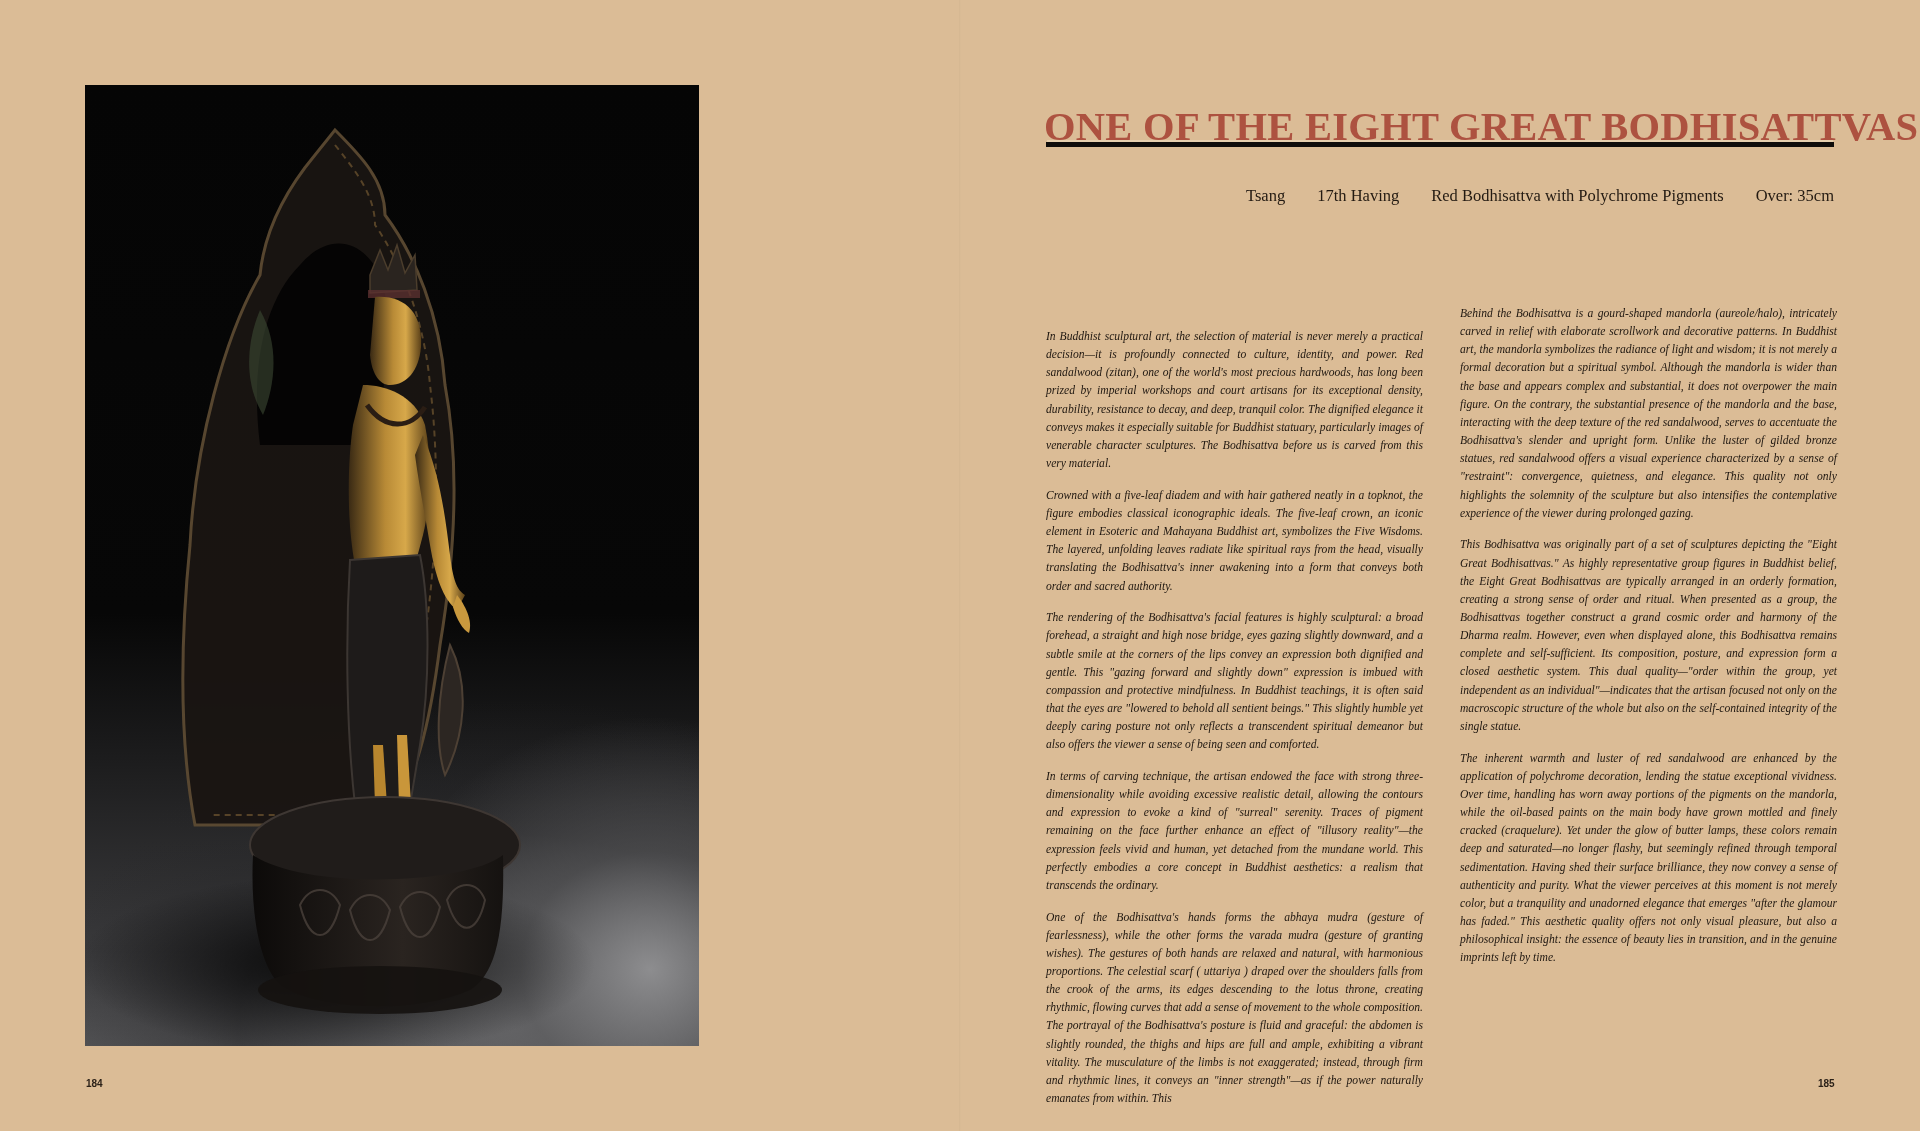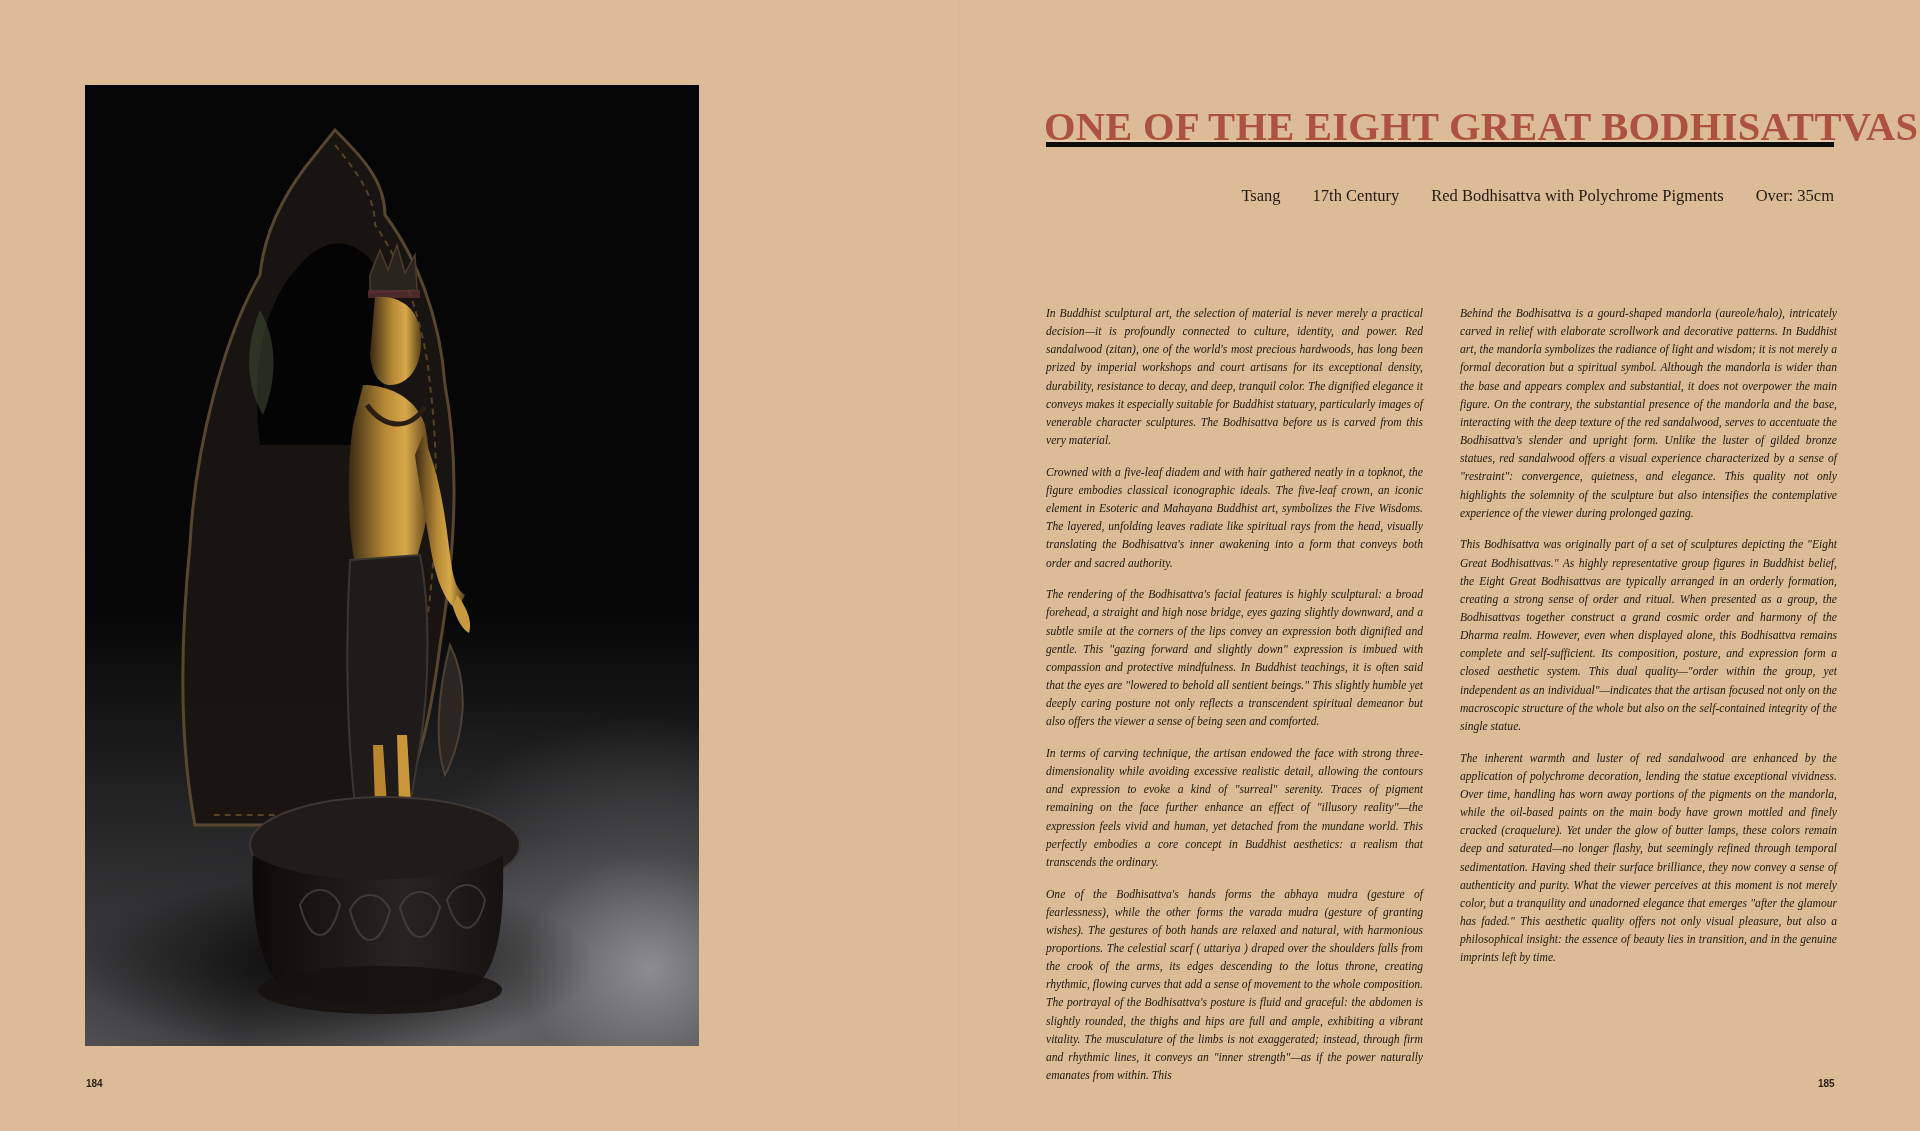--- a/index.html
+++ b/index.html
@@ -42,21 +42,21 @@
   .meta {
     position: absolute; right: 86px; top: 154px;
     font-size: 16.5px; color: #231a12; white-space: nowrap;
     display: flex; gap: 32px; margin-top: 32px;
   }
   .col {
     position: absolute; top: 305px; width: 377px;
     font-style: italic; font-size: 11.6px; line-height: 18.15px;
     text-align: justify; hyphens: auto; color: #1f1710;
   }
-  .col.left  { left: 1046px; }
+  .col.left  { left: 1046px; margin-top: 23px; }
   .col.right { left: 1460px; }
   .col p { margin: 0 0 13.5px 0; }
   .pagenum {
     position: absolute; top: 1078px;
     font-family: "Liberation Sans", "DejaVu Sans", sans-serif;
     font-size: 10px; color: #2b2118; font-weight: bold;
   }
   .pagenum.l { left: 86px; }
   .pagenum.r { left: 1818px; }
 </style>
@@ -129,21 +129,21 @@
       </g>
       <ellipse cx="295" cy="905" rx="122" ry="24" fill="#15120f" opacity="0.9"></ellipse>
     </svg>
   </div>
   <div class="pagenum l">184</div>
 
   <h1 class="title">ONE OF THE EIGHT GREAT BODHISATTVAS</h1>
   <div class="rule"></div>
   <div class="meta">
     <span>Tsang</span>
-    <span>17th Century</span>
+    <span>17th Having</span>
     <span>Red Bodhisattva with Polychrome Pigments</span>
     <span>Over: 35cm</span>
   </div>
 
   <div class="col left" lang="en">
     <p>In Buddhist sculptural art, the selection of material is never merely a practical decision—it is profoundly connected to culture, identity, and power. Red sandalwood (zitan), one of the world's most precious hardwoods, has long been prized by imperial workshops and court artisans for its exceptional density, durability, resistance to decay, and deep, tranquil color. The dignified elegance it conveys makes it especially suitable for Buddhist statuary, particularly images of venerable character sculptures. The Bodhisattva before us is carved from this very material.</p>
     <p>Crowned with a five-leaf diadem and with hair gathered neatly in a topknot, the figure embodies classical iconographic ideals. The five-leaf crown, an iconic element in Esoteric and Mahayana Buddhist art, symbolizes the Five Wisdoms. The layered, unfolding leaves radiate like spiritual rays from the head, visually translating the Bodhisattva's inner awakening into a form that conveys both order and sacred authority.</p>
     <p>The rendering of the Bodhisattva's facial features is highly sculptural: a broad forehead, a straight and high nose bridge, eyes gazing slightly downward, and a subtle smile at the corners of the lips convey an expression both dignified and gentle. This "gazing forward and slightly down" expression is imbued with compassion and protective mindfulness. In Buddhist teachings, it is often said that the eyes are "lowered to behold all sentient beings." This slightly humble yet deeply caring posture not only reflects a transcendent spiritual demeanor but also offers the viewer a sense of being seen and comforted.</p>
     <p>In terms of carving technique, the artisan endowed the face with strong three-dimensionality while avoiding excessive realistic detail, allowing the contours and expression to evoke a kind of "surreal" serenity. Traces of pigment remaining on the face further enhance an effect of "illusory reality"—the expression feels vivid and human, yet detached from the mundane world. This perfectly embodies a core concept in Buddhist aesthetics: a realism that transcends the ordinary.</p>
     <p>One of the Bodhisattva's hands forms the abhaya mudra (gesture of fearlessness), while the other forms the varada mudra (gesture of granting wishes). The gestures of both hands are relaxed and natural, with harmonious proportions. The celestial scarf ( uttariya ) draped over the shoulders falls from the crook of the arms, its edges descending to the lotus throne, creating rhythmic, flowing curves that add a sense of movement to the whole composition. The portrayal of the Bodhisattva's posture is fluid and graceful: the abdomen is slightly rounded, the thighs and hips are full and ample, exhibiting a vibrant vitality. The musculature of the limbs is not exaggerated; instead, through firm and rhythmic lines, it conveys an "inner strength"—as if the power naturally emanates from within. This</p>

